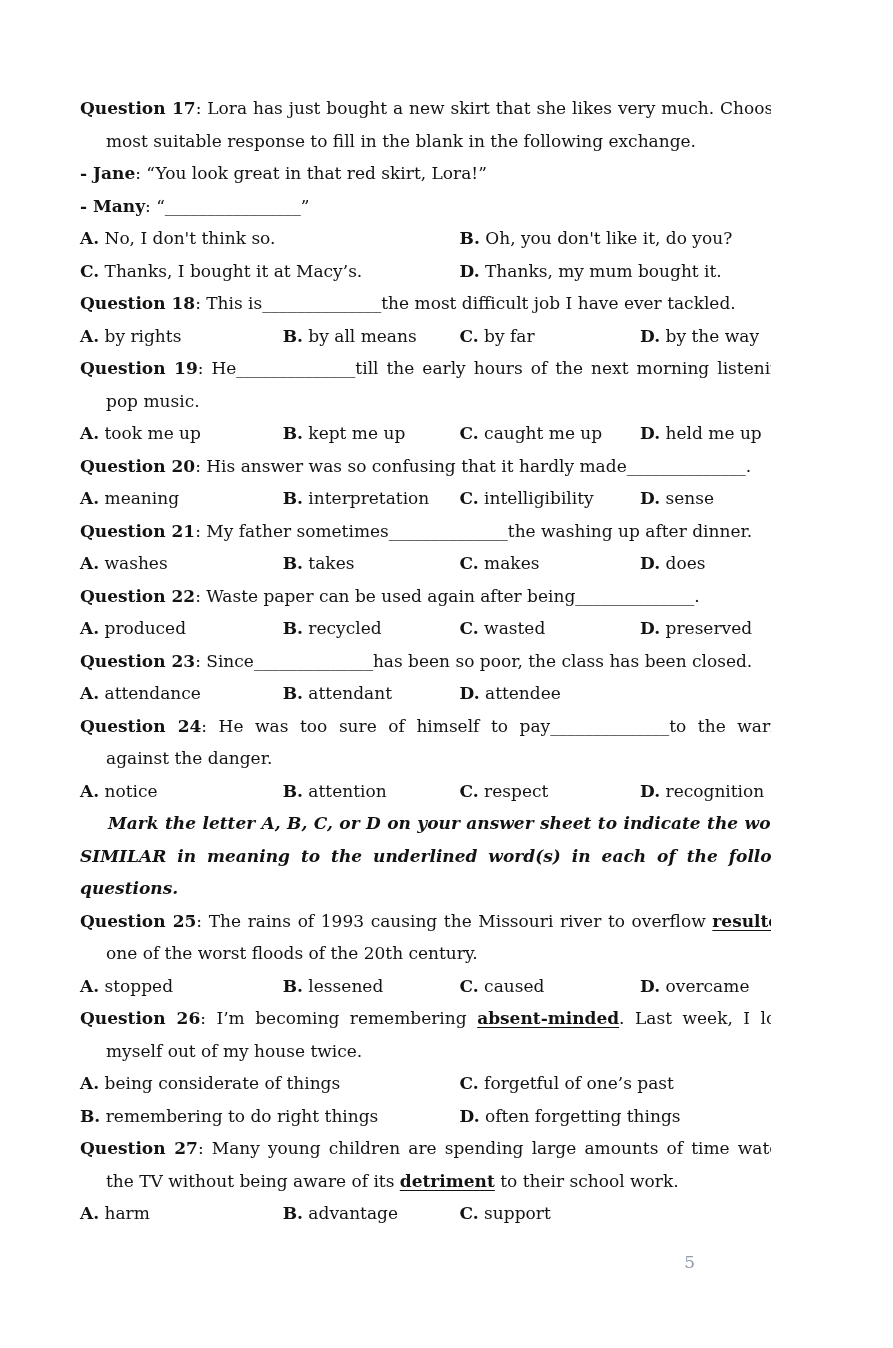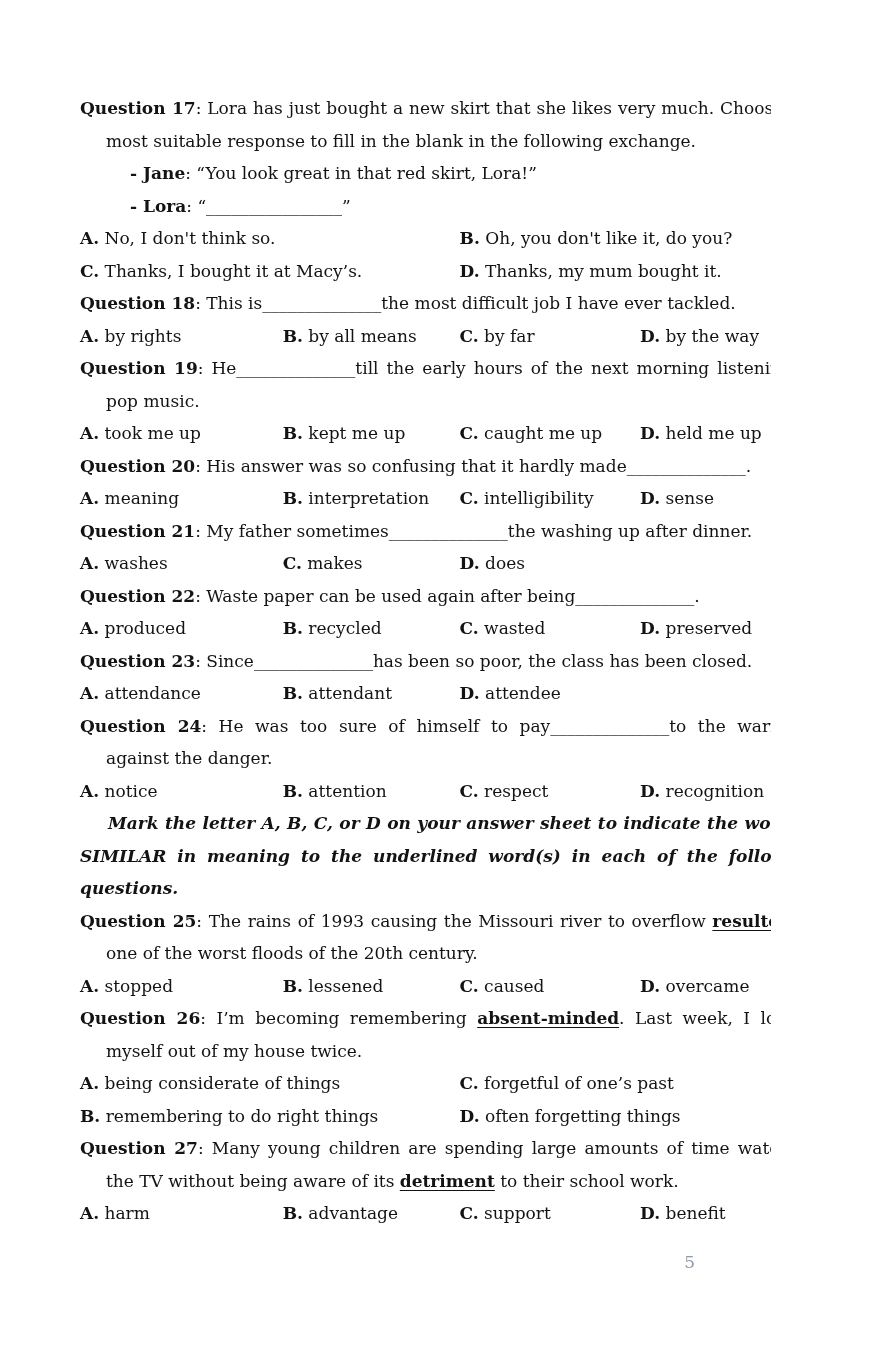--- a/index.html
+++ b/index.html
@@ -20,21 +20,20 @@
     top: 92px;
     width: 737px;
   }
   p { margin: 0; }
   .stem {
     padding-left: 26px;
     text-indent: -26px;
     text-align: justify;
   }
   .dialogue {
-    margin-left: 50px;
   }
   .options {
     display: grid;
   }
   .cols4 { grid-template-columns: 27.5% 24% 24.5% 24%; }
   .cols2 { grid-template-columns: 51.5% 48.5%; }
   .option { white-space: nowrap; overflow: visible; }
   .b { font-weight: bold; }
   .i { font-style: italic; }
   .u { font-weight: bold; text-decoration: underline; text-underline-offset: 3px; }
@@ -52,21 +51,21 @@
   }
 </style>
 </head>
 <body>
 
 <div class="page">
   <div class="content">
       <div class="question">
         <p class="stem"><span class="b">Question 17</span><span>: Lora has just bought a new skirt that she likes very much. Choose the most suitable response to fill in the blank in the following exchange.</span></p>
         <p class="dialogue"><span class="b">- Jane</span><span>: “You look great in that red skirt, Lora!”</span></p>
-        <p class="dialogue"><span class="b">- Lora</span><span>: “________________”</span></p>
+        <p class="dialogue"><span class="b">- Many</span><span>: “________________”</span></p>
         <div class="options cols2">
           <div class="option"><span class="b">A.</span> No, I don't think so.</div>
           <div class="option"><span class="b">B.</span> Oh, you don't like it, do you?</div>
           <div class="option"><span class="b">C.</span> Thanks, I bought it at Macy’s.</div>
           <div class="option"><span class="b">D.</span> Thanks, my mum bought it.</div>
         </div>
       </div>
       <div class="question">
         <p class="stem"><span class="b">Question 18</span><span>: This is______________the most difficult job I have ever tackled.</span></p>
         <div class="options cols4">
@@ -91,20 +90,21 @@
           <div class="option"><span class="b">A.</span> meaning</div>
           <div class="option"><span class="b">B.</span> interpretation</div>
           <div class="option"><span class="b">C.</span> intelligibility</div>
           <div class="option"><span class="b">D.</span> sense</div>
         </div>
       </div>
       <div class="question">
         <p class="stem"><span class="b">Question 21</span><span>: My father sometimes______________the washing up after dinner.</span></p>
         <div class="options cols4">
           <div class="option"><span class="b">A.</span> washes</div>
+          <div class="option"><span class="b">B.</span> takes</div>
           <div class="option"><span class="b">C.</span> makes</div>
           <div class="option"><span class="b">D.</span> does</div>
         </div>
       </div>
       <div class="question">
         <p class="stem"><span class="b">Question 22</span><span>: Waste paper can be used again after being______________.</span></p>
         <div class="options cols4">
           <div class="option"><span class="b">A.</span> produced</div>
           <div class="option"><span class="b">B.</span> recycled</div>
           <div class="option"><span class="b">C.</span> wasted</div>
@@ -146,18 +146,17 @@
           <div class="option"><span class="b">B.</span> remembering to do right things</div>
           <div class="option"><span class="b">D.</span> often forgetting things</div>
         </div>
       </div>
       <div class="question">
         <p class="stem"><span class="b">Question 27</span><span>: Many young children are spending large amounts of time watching the TV without being aware of its </span><span class="u">detriment</span><span> to their school work.</span></p>
         <div class="options cols4">
           <div class="option"><span class="b">A.</span> harm</div>
           <div class="option"><span class="b">B.</span> advantage</div>
           <div class="option"><span class="b">C.</span> support</div>
-          <div class="option"><span class="b">D.</span> benefit</div>
         </div>
       </div>
     </div>
   <div class="page-number" style="color: rgb(142, 153, 171);">5</div>
 </div>
 
 </body></html>

